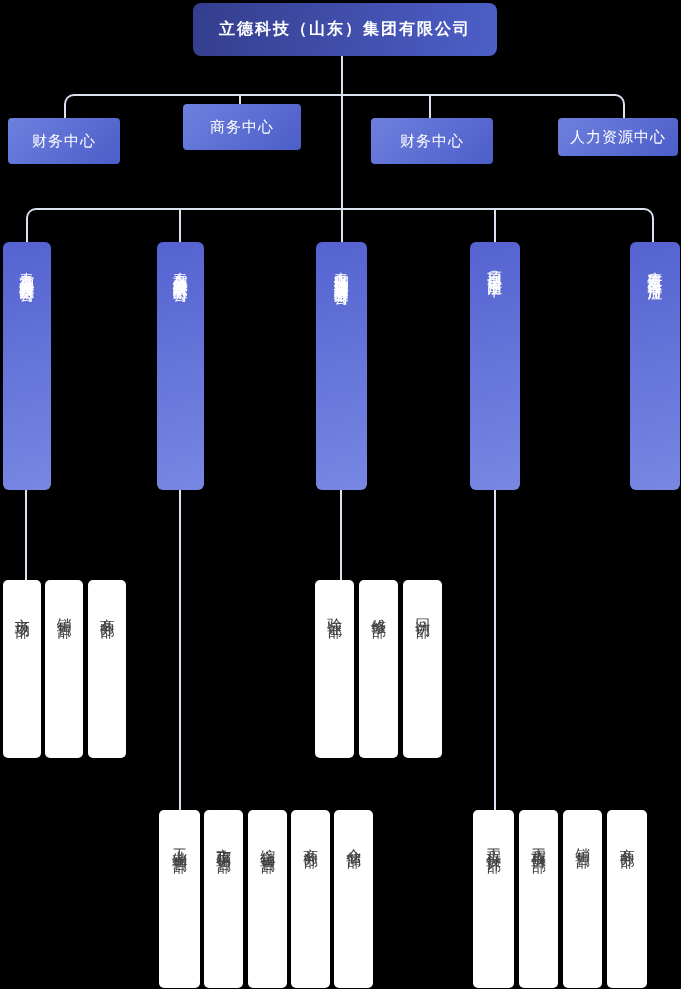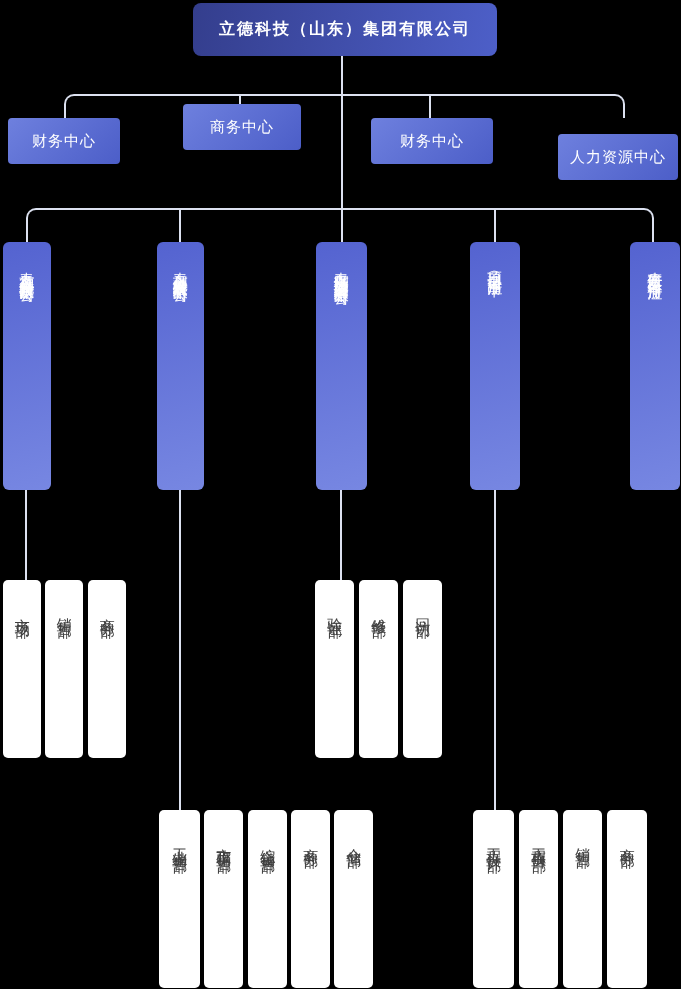--- a/index.html
+++ b/index.html
@@ -56,21 +56,21 @@
 
   <div class="node center" style="left:8px;top:118px;width:112px;height:46px">
     <span>财务中心</span>
   </div>
   <div class="node center" style="left:183px;top:104px;width:118px;height:46px">
     <span>商务中心</span>
   </div>
   <div class="node center" style="left:371px;top:118px;width:122px;height:46px">
     <span>财务中心</span>
   </div>
-  <div class="node center" style="left:558px;top:134px;width:120px;height:46px">
+  <div class="node center" style="left:558px;top:118px;width:120px;height:38px">
     <span>人力资源中心</span>
   </div>
 
   <div class="node company" style="left:3px;top:242px;width:48px;height:248px">
     <span class="vtext">青岛立德创先科技有限公司</span>
   </div>
   <div class="node company" style="left:157px;top:242px;width:47px;height:248px">
     <span class="vtext">青岛创先科技发展有限公司</span>
   </div>
   <div class="node company" style="left:316px;top:242px;width:51px;height:248px">

